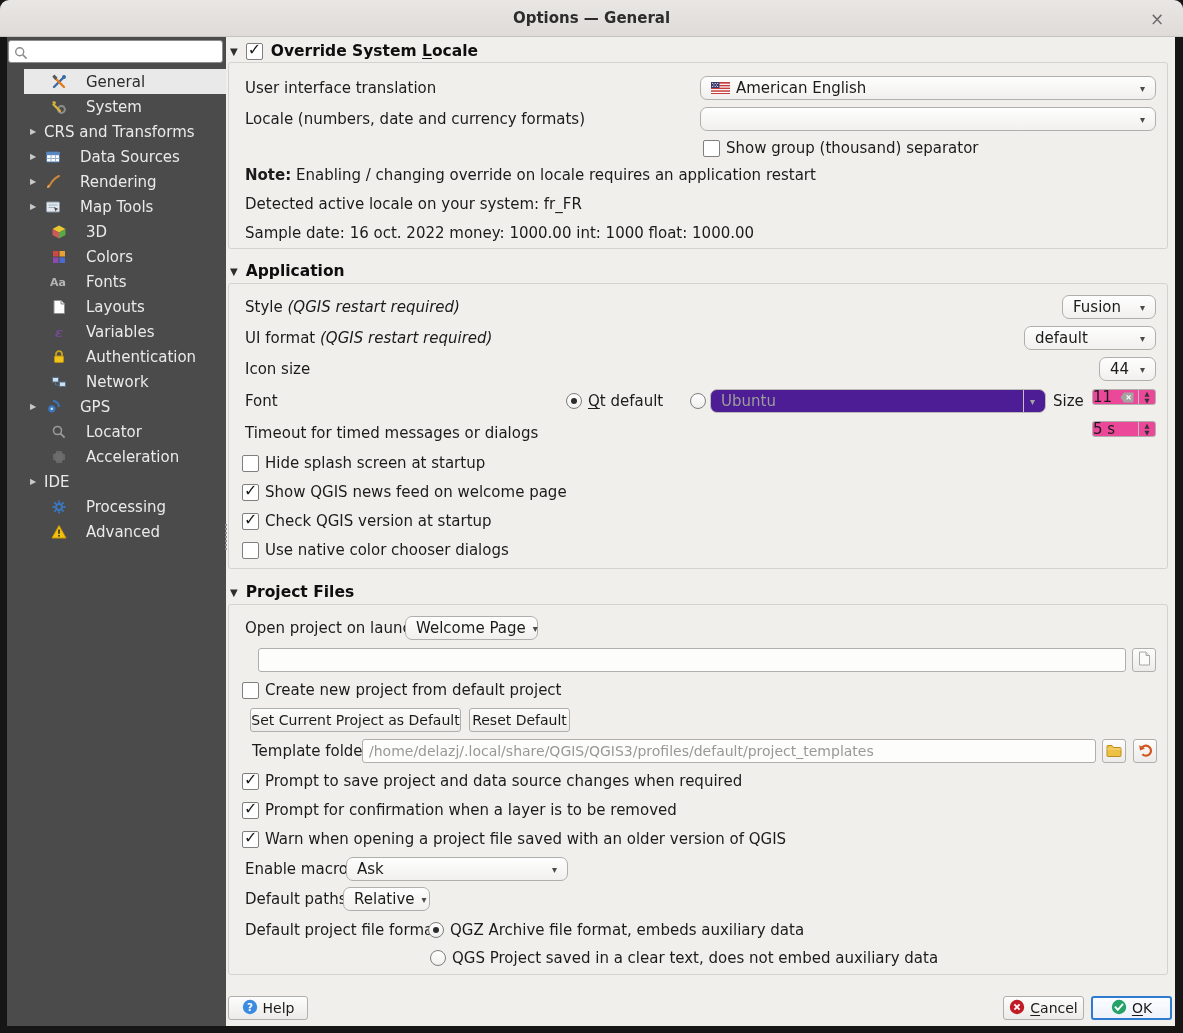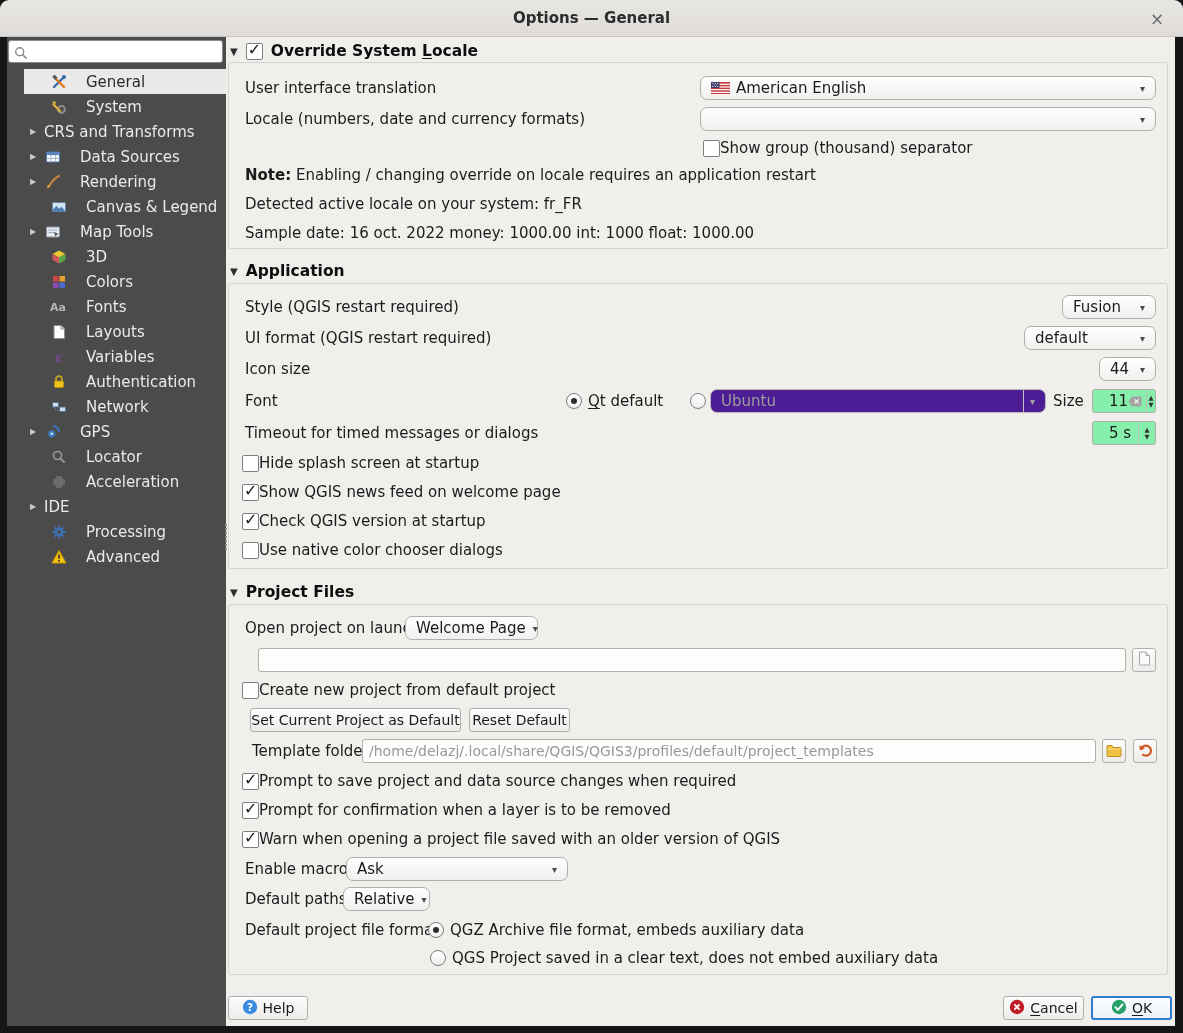--- a/index.html
+++ b/index.html
@@ -19,41 +19,41 @@
                 outline:none;font-size:13px;font-family:inherit;background:transparent}
   .search .mag{position:absolute;left:5px;top:4px}
   .items{position:absolute;left:17px;top:32px;width:219px}
   .side-item{height:25px;display:flex;align-items:center;color:#eaeaea;font-size:15px;white-space:nowrap}
   .side-item.selected{background:#e9e9e9;color:#2b2b2b}
   .exp{width:20px;padding-left:6px;font-size:8px;color:#c9c9c9;box-sizing:content-box;flex:0 0 14px}
   .noexp{flex:0 0 26px}
   .sicon{flex:0 0 17px;height:16px;margin-right:19px;display:flex;align-items:center;justify-content:center}
   .main{position:absolute;left:226px;top:37px;width:949px;height:989px;background:#f0efec}
   .lbl{position:absolute;font-size:15px;color:#1b1b1b;line-height:24px;height:24px;white-space:nowrap}
-  .it{}
+  .it{font-style:italic}
   .mn{text-decoration:underline;text-underline-offset:2px}
   .ghead{position:absolute;display:flex;align-items:center;gap:8px;height:24px}
   .gtri{font-size:10px;color:#2e2e2e}
   .gtitle{font-size:15.5px;font-weight:bold;color:#0e0e0e;white-space:nowrap}
   .gframe{position:absolute;border:1px solid #d5d3d0;border-radius:3px;box-sizing:border-box}
   .combo{position:absolute;height:24px;box-sizing:border-box;border:1px solid #b1afac;border-radius:7px;
          background:linear-gradient(#fefefe,#f1f0ee);display:flex;align-items:center;
          padding:0 10px;font-size:15px;color:#1b1b1b;white-space:nowrap}
   .combo .arrow{margin-left:auto;font-size:10px;color:#4a4a4a;padding-left:7px}
   .combo.disabled{background:#4c1d95;color:#9d9d9d;border-color:#bdbbb8}
   .combo.disabled .arrow{color:#a5a5a5;border-left:1px solid #c4c2bf;padding-left:6px;height:100%;display:flex;align-items:center}
   .combo .flag{margin-right:6px;display:flex}
-  .spin{position:absolute;height:24px;box-sizing:border-box;border:1px solid #b1afac;border-radius:3px;
-        background:#86efac;display:flex;align-items:center;font-size:15px;color:#1b1b1b;padding-left:16px}
+  .spin{position:absolute;height:16px;box-sizing:border-box;border:1px solid #b1afac;border-radius:3px;
+        background:#ec4899;display:flex;align-items:center;font-size:15px;color:#1b1b1b;padding-left:0}
   .spin .ctrl{margin-left:auto;width:16px;height:100%;border-left:1px solid #c2c0bd;display:flex;
               flex-direction:column;align-items:center;justify-content:center;gap:1px}
   .spin .ctrl span{font-size:6.5px;line-height:6px;color:#333}
   .spin .clr{margin-left:auto;margin-right:4px;display:flex}
   .spin .clr + .ctrl{margin-left:0}
-  .cbrow{position:absolute;display:flex;align-items:center;gap:0;height:24px}
+  .cbrow{position:absolute;display:flex;align-items:center;gap:6px;height:24px}
   .cbbox{width:17px;height:17px;background:#fff;border:1px solid #7f7f7f;border-radius:2px;
          box-sizing:border-box;position:relative;flex:0 0 17px}
   .cbbox.on::after{content:"✓";position:absolute;left:1px;top:-4px;font-size:16px;font-weight:bold;color:#151515}
   .radio{width:16px;height:16px;border:1px solid #7d7d7d;border-radius:50%;
          background:linear-gradient(#ffffff,#efefee);box-sizing:border-box;position:absolute}
   .radio.on::after{content:"";position:absolute;left:4px;top:4px;width:6px;height:6px;border-radius:50%;background:#2c2c2c}
   .cblbl{font-size:15px;color:#1b1b1b;white-space:nowrap}
   .btn{position:absolute;height:24px;box-sizing:border-box;border:1px solid #b1afac;border-radius:3px;
        background:linear-gradient(#fdfdfd,#ecebe9);display:inline-flex;align-items:center;justify-content:center;
        gap:5px;font-size:14px;color:#1b1b1b;padding:0 10px;white-space:nowrap}
@@ -128,30 +128,20 @@
     </div>
     <div class="side-item">
       <span class="exp">▶</span>
       <span class="sicon">
           <svg width="16" height="16" viewBox="0 0 16 16">
             <path d="M14 2 C10 4 7 7 5 11 L3 13" stroke="#c9883a" stroke-width="2" fill="none" stroke-linecap="round"></path>
             <path d="M2 14 l3.4-1 -2.4-2.4 z" fill="#e0a050"></path>
           </svg>
         </span>
       <span>Rendering</span>
-    </div>
-    <div class="side-item">
-      <span class="noexp"></span>
-      <span class="sicon">
-          <svg width="16" height="16" viewBox="0 0 16 16">
-            <rect x="1.5" y="3.5" width="13" height="9" rx="1" fill="#cfe3f5" stroke="#6a8aa8"></rect>
-            <path d="M2 10.5 l3.5-3.5 2.8 2.8 2-2 3.2 3.2 v1.5 h-11.5 z" fill="#4a7ab0"></path>
-          </svg>
-        </span>
-      <span>Canvas &amp; Legend</span>
     </div>
     <div class="side-item">
       <span class="exp">▶</span>
       <span class="sicon">
           <svg width="16" height="16" viewBox="0 0 16 16">
             <rect x="1.5" y="3" width="13" height="10" rx="1" fill="#e3e9ee" stroke="#8a9aa8"></rect>
             <path d="M3.5 6 h9 M3.5 8.5 h6" stroke="#9fb2c2" stroke-width="1.2"></path>
             <path d="M9 8 l4.5 2 -2 0.8 -0.8 2 z" fill="#444"></path>
           </svg>
         </span>

